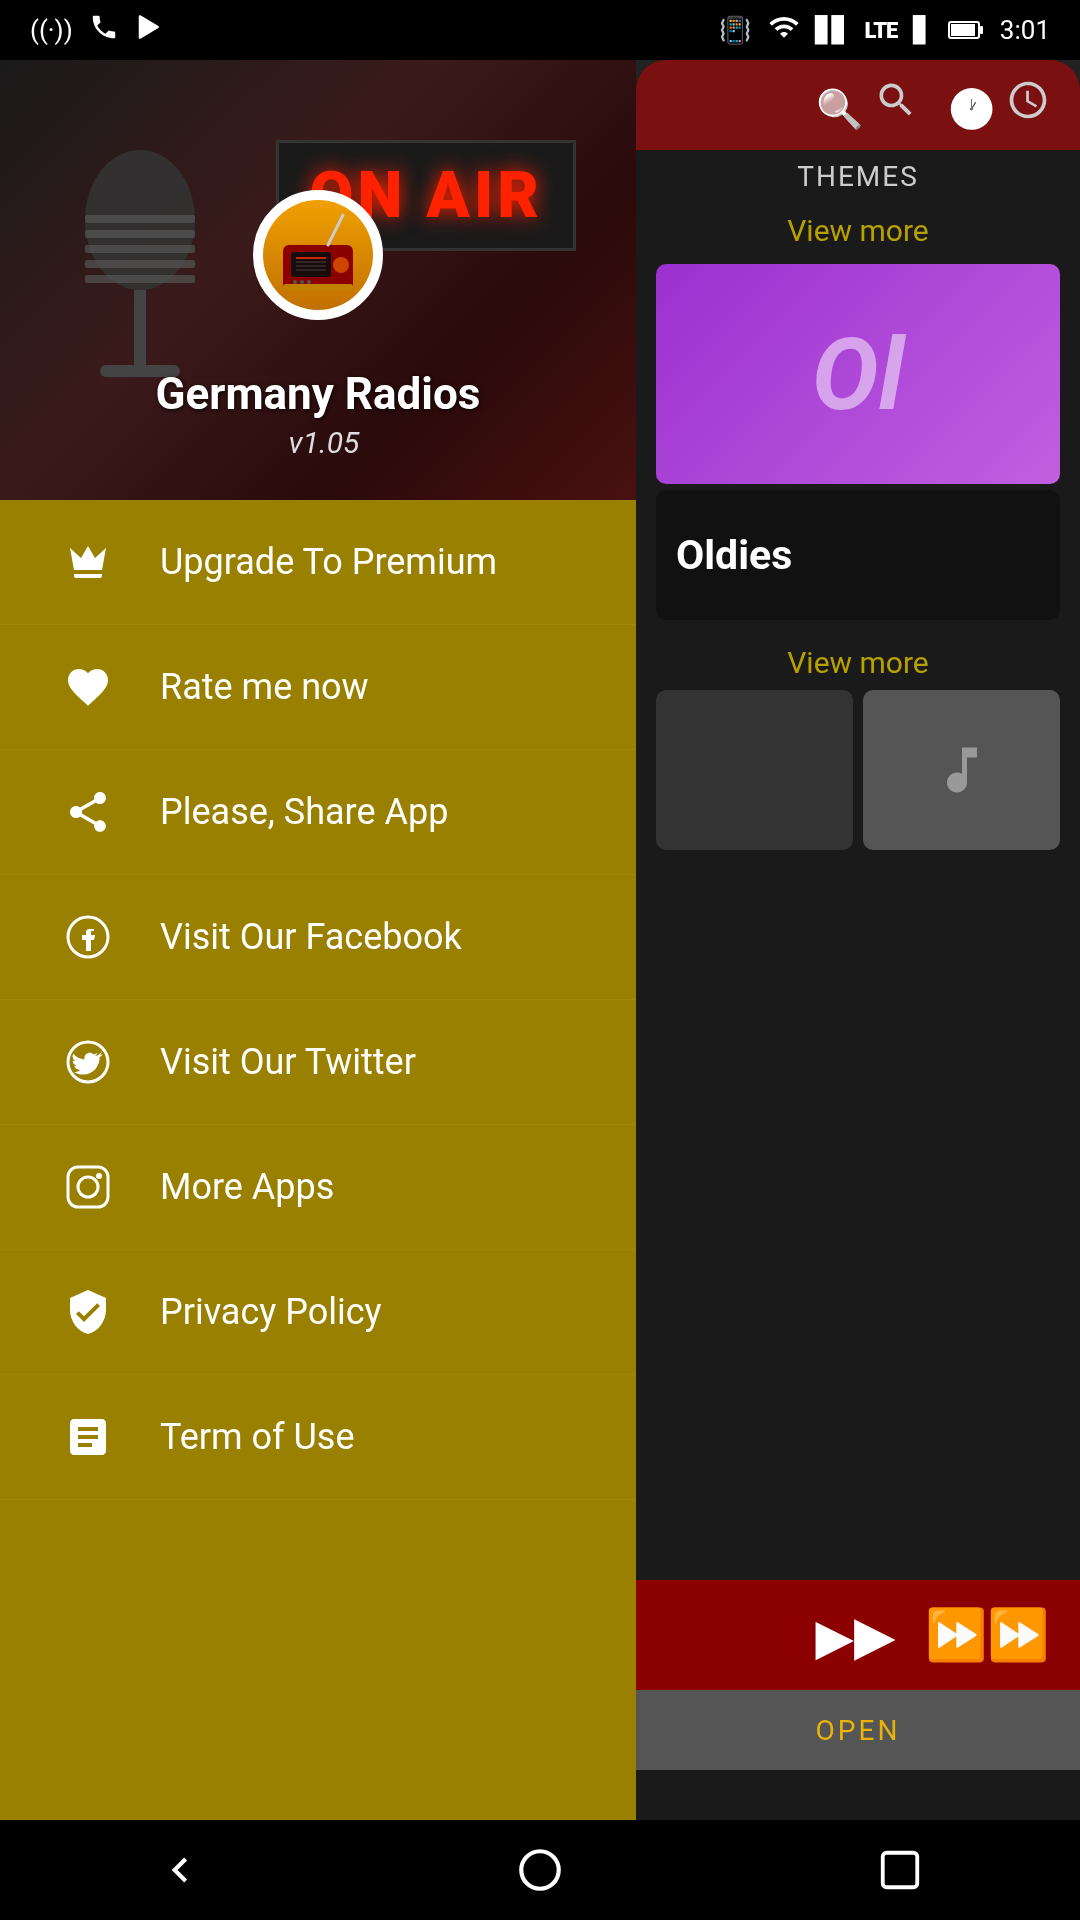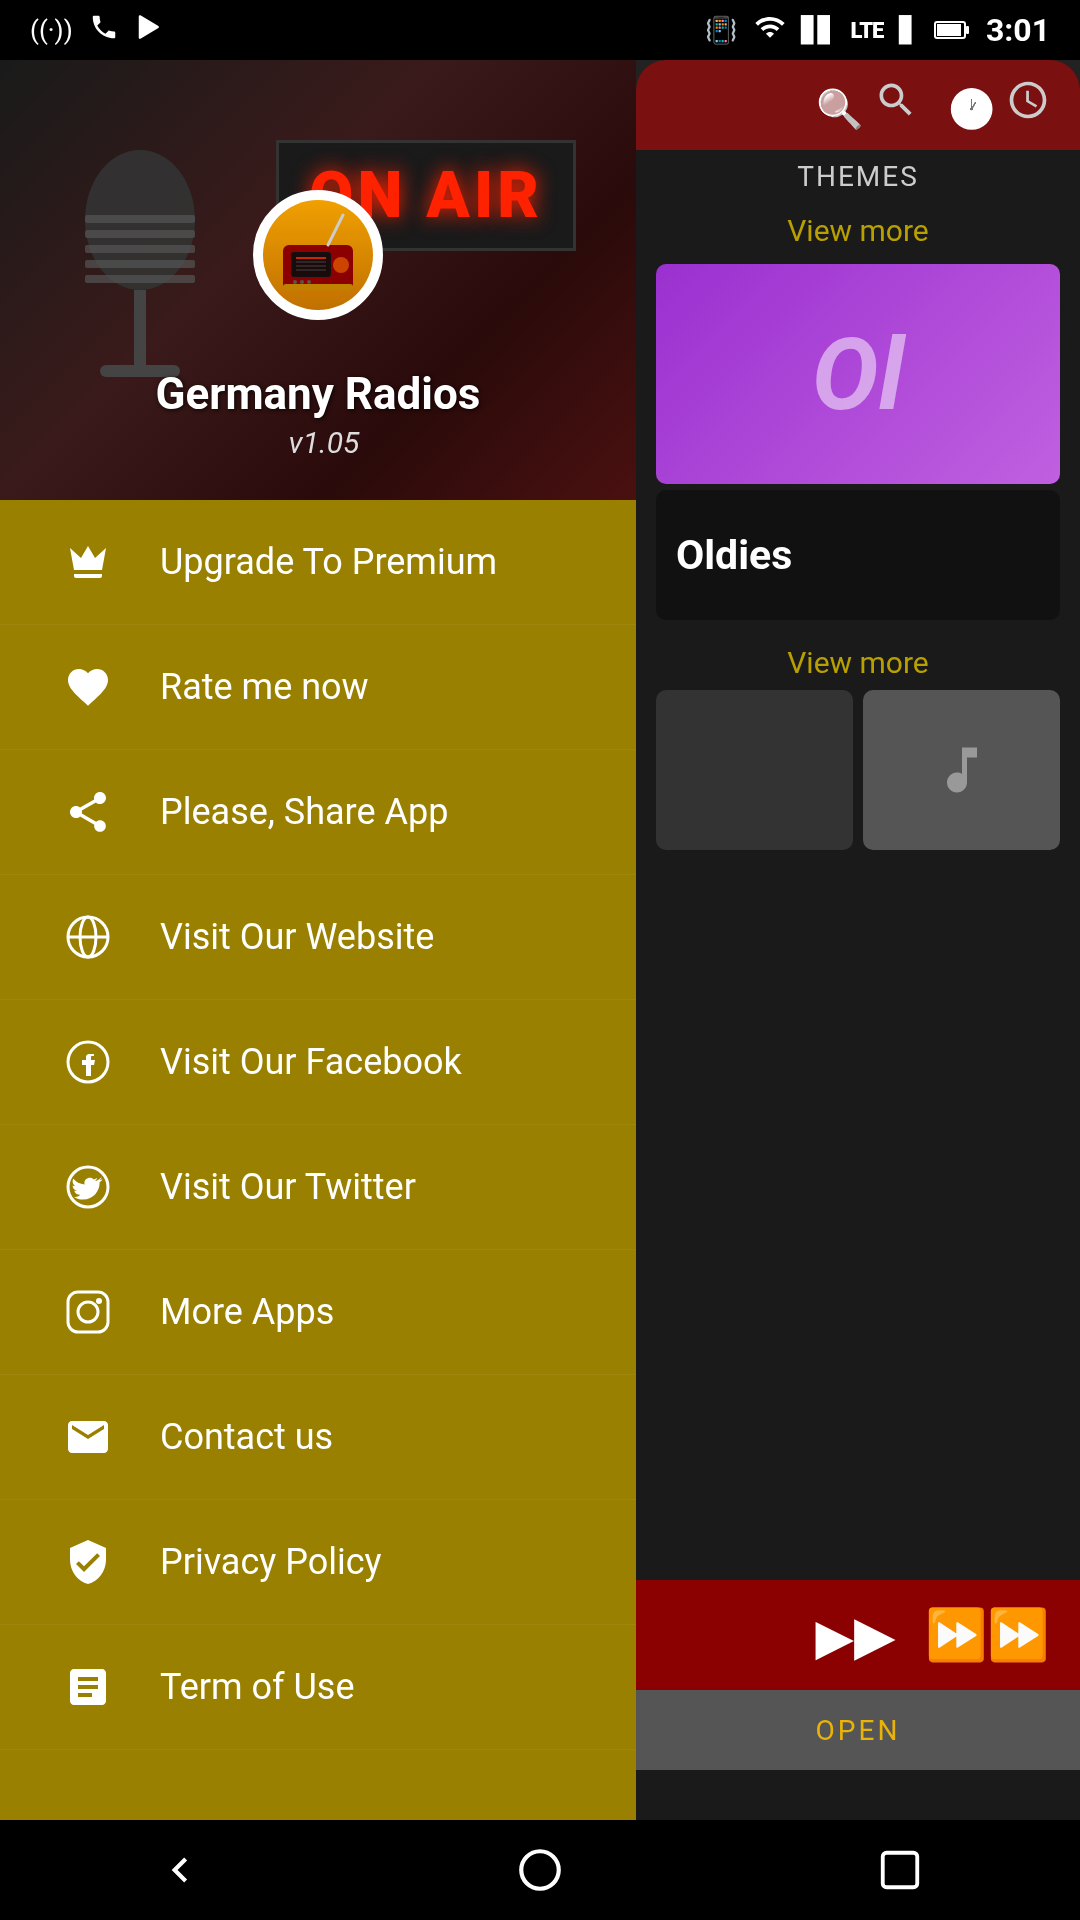--- a/index.html
+++ b/index.html
@@ -23,21 +23,21 @@
       display: flex;
       align-items: center;
       justify-content: space-between;
       padding: 0 30px;
       z-index: 100;
       color: white;
       font-size: 28px;
     }
     .status-left { display: flex; align-items: center; gap: 16px; }
     .status-right { display: flex; align-items: center; gap: 16px; font-weight: bold; }
-    .status-time { font-size: 32px; font-weight: bold; }
+    .status-time { font-size: 26px; font-weight: normal; }
 
     
     .right-panel {
       position: absolute;
       top: 60px;
       left: 636px;
       right: 0;
       bottom: 0;
       background: #1a1a1a;
       overflow: hidden;
@@ -496,30 +496,20 @@
 
     <div class="menu-item">
       <div class="menu-icon">
         <svg width="48" height="48" viewBox="0 0 24 24" fill="white">
             <path d="M18 16.08c-.76 0-1.44.3-1.96.77L8.91 12.7c.05-.23.09-.46.09-.7s-.04-.47-.09-.7l7.05-4.11c.54.5 1.25.81 2.04.81 1.66 0 3-1.34 3-3s-1.34-3-3-3-3 1.34-3 3c0 .24.04.47.09.7L8.04 9.81C7.5 9.31 6.79 9 6 9c-1.66 0-3 1.34-3 3s1.34 3 3 3c.79 0 1.5-.31 2.04-.81l7.12 4.16c-.05.21-.08.43-.08.65 0 1.61 1.31 2.92 2.92 2.92 1.61 0 2.92-1.31 2.92-2.92s-1.31-2.92-2.92-2.92z"></path>
           </svg>
       </div>
       <span class="menu-label">Please, Share App</span>
     </div>
 
-    <div class="menu-item">
-      <div class="menu-icon">
-        <svg width="48" height="48" viewBox="0 0 24 24" fill="none" stroke="white" stroke-width="1.5">
-            <circle cx="12" cy="12" r="10"></circle>
-            <ellipse cx="12" cy="12" rx="4" ry="10"></ellipse>
-            <line x1="2" y1="12" x2="22" y2="12"></line>
-          </svg>
-      </div>
-      <span class="menu-label">Visit Our Website</span>
-    </div>
 
     <div class="menu-item">
       <div class="menu-icon">
         <svg width="48" height="48" viewBox="0 0 24 24" fill="none" stroke="white" stroke-width="1.5">
             <circle cx="12" cy="12" r="10"></circle>
             <path d="M14.5 8h-2C11.67 8 11 8.67 11 9.5V11H9v2.5h2V19h2.5v-5.5H15L15.5 11h-2V9.5c0-.28.22-.5.5-.5h1V8z" fill="white" stroke="none"></path>
           </svg>
       </div>
       <span class="menu-label">Visit Our Facebook</span>
     </div>
@@ -538,28 +528,20 @@
       <div class="menu-icon">
         <svg width="48" height="48" viewBox="0 0 24 24" fill="none" stroke="white" stroke-width="1.5">
             <rect x="2" y="2" width="20" height="20" rx="5"></rect>
             <circle cx="12" cy="12" r="5"></circle>
             <circle cx="17.5" cy="6.5" r="1.5" fill="white" stroke="none"></circle>
           </svg>
       </div>
       <span class="menu-label">More Apps</span>
     </div>
 
-    <div class="menu-item">
-      <div class="menu-icon">
-        <svg width="48" height="48" viewBox="0 0 24 24" fill="white">
-            <path d="M20 4H4c-1.1 0-2 .9-2 2v12c0 1.1.9 2 2 2h16c1.1 0 2-.9 2-2V6c0-1.1-.9-2-2-2zm0 4l-8 5-8-5V6l8 5 8-5v2z"></path>
-          </svg>
-      </div>
-      <span class="menu-label">Contact us</span>
-    </div>
 
     <div class="menu-item">
       <div class="menu-icon">
         <svg width="48" height="48" viewBox="0 0 24 24" fill="white">
             <path d="M12 1L3 5v6c0 5.55 3.84 10.74 9 12 5.16-1.26 9-6.45 9-12V5l-9-4zm-2 16l-4-4 1.41-1.41L10 14.17l6.59-6.59L18 9l-8 8z"></path>
           </svg>
       </div>
       <span class="menu-label">Privacy Policy</span>
     </div>
 

